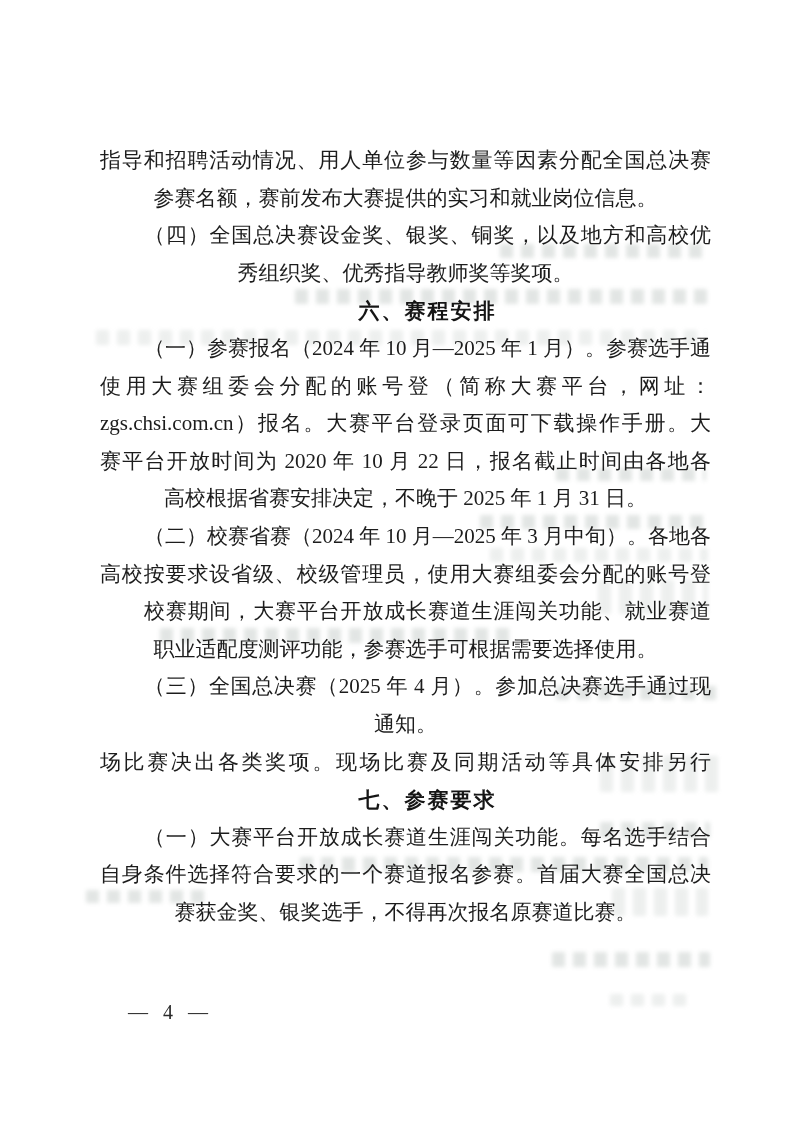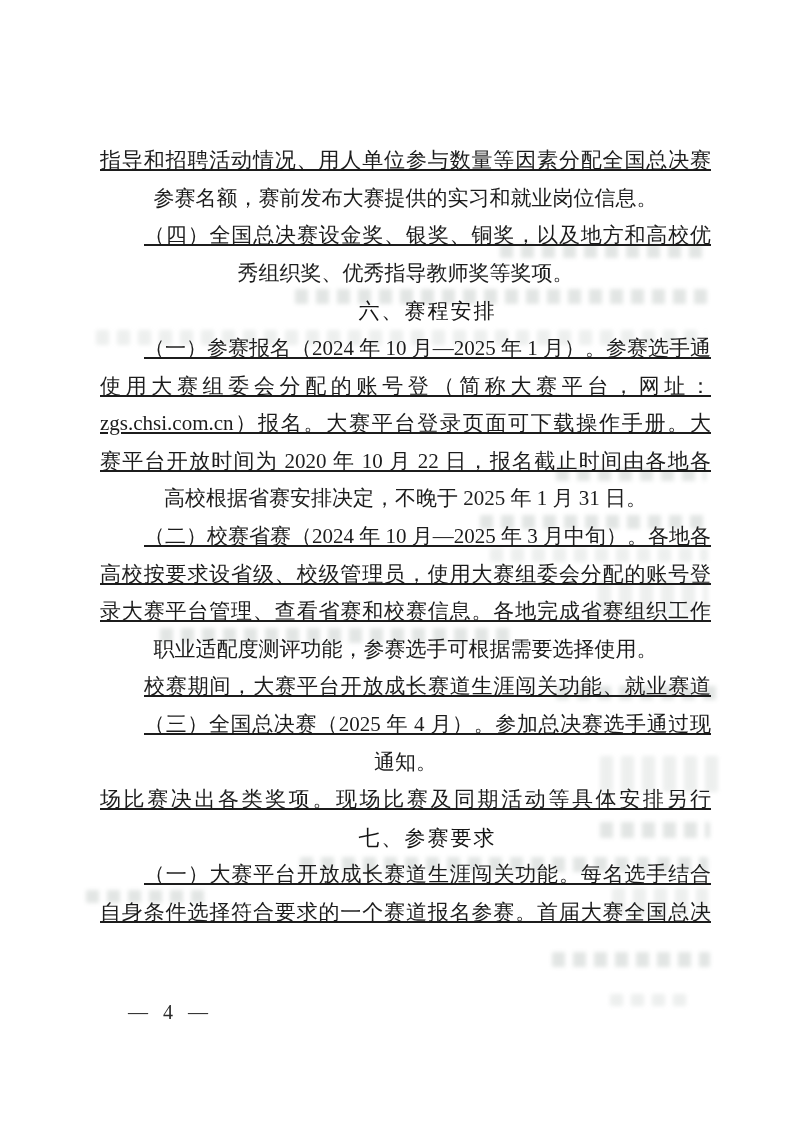--- a/index.html
+++ b/index.html
@@ -30,28 +30,27 @@
     height: 37.6px;
     line-height: 37.6px;
     font-size: 21px;
     color: #1c1c1c;
     overflow: hidden;
     text-align: center;
   }
   .line.just {
     text-align: justify;
     text-align-last: justify;
-    text-decoration: underline;
   }
   .line.ind {
     text-indent: 44px;
   }
   .line.head {
     font-family: "Liberation Sans", "DejaVu Sans", sans-serif;
-    font-weight: 400;
+    font-weight: 700;
     letter-spacing: 2px;
     color: #151515;
   }
   
   .page-number {
     position: absolute;
     left: 128px;
     top: 1001px;
     font-size: 20px;
     color: #2a2a2a;
@@ -98,26 +97,26 @@
       <div class="line just ind">（四）全国总决赛设金奖、银奖、铜奖，以及地方和高校优</div>
       <div class="line">秀组织奖、优秀指导教师奖等奖项。</div>
       <div class="line ind head">六、赛程安排</div>
       <div class="line just ind">（一）参赛报名（2024 年 10 月—2025 年 1 月）。参赛选手通</div>
       <div class="line just">使用大赛组委会分配的账号登（简称大赛平台，网址：</div>
       <div class="line just">zgs.chsi.com.cn）报名。大赛平台登录页面可下载操作手册。大</div>
       <div class="line just">赛平台开放时间为 2020 年 10 月 22 日，报名截止时间由各地各</div>
       <div class="line">高校根据省赛安排决定，不晚于 2025 年 1 月 31 日。</div>
       <div class="line just ind">（二）校赛省赛（2024 年 10 月—2025 年 3 月中旬）。各地各</div>
       <div class="line just">高校按要求设省级、校级管理员，使用大赛组委会分配的账号登</div>
-      <div class="line just">录大赛平台管理、查看省赛和校赛信息。各地完成省赛组织工作</div>
+      <div class="line just ind">校赛期间，大赛平台开放成长赛道生涯闯关功能、就业赛道</div>
       <div class="line">职业适配度测评功能，参赛选手可根据需要选择使用。</div>
-      <div class="line just ind">校赛期间，大赛平台开放成长赛道生涯闯关功能、就业赛道</div>
       <div class="line just ind">（三）全国总决赛（2025 年 4 月）。参加总决赛选手通过现</div>
       <div class="line">通知。</div>
       <div class="line just">场比赛决出各类奖项。现场比赛及同期活动等具体安排另行</div>
       <div class="line ind head">七、参赛要求</div>
       <div class="line just ind">（一）大赛平台开放成长赛道生涯闯关功能。每名选手结合</div>
       <div class="line just">自身条件选择符合要求的一个赛道报名参赛。首届大赛全国总决</div>
+      <div class="line">赛获金奖、银奖选手，不得再次报名原赛道比赛。</div>
     </div>
 
   <div class="page-number">— 4 —</div>
 
 </div>
 
 </body></html>

